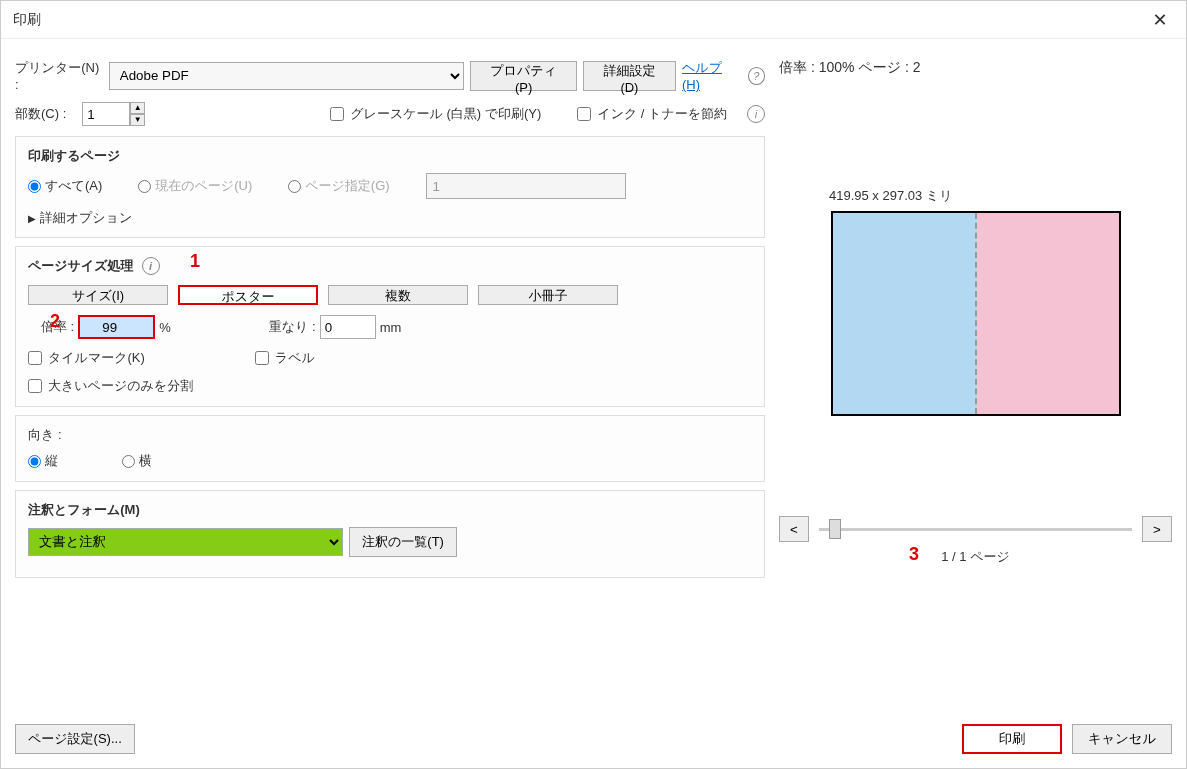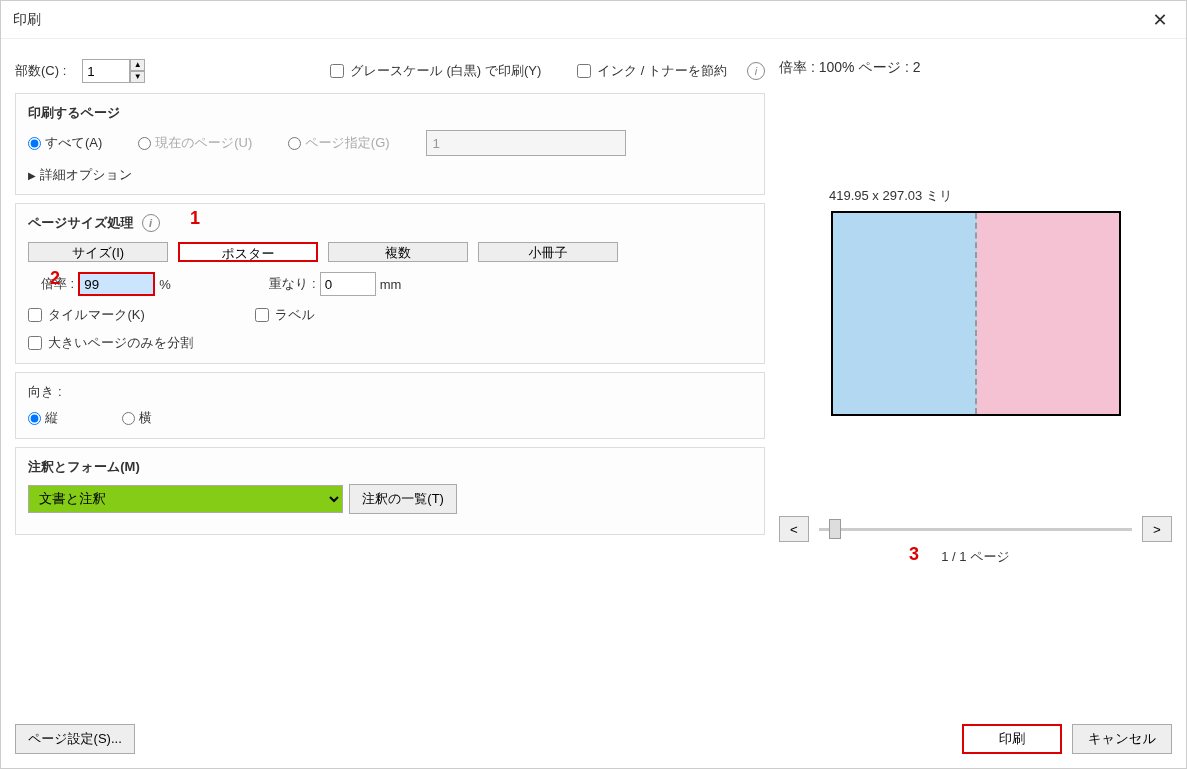--- a/index.html
+++ b/index.html
@@ -27,21 +27,21 @@
 .radio { display: inline-flex; align-items: center; gap: 4px; margin-right: 30px; cursor: pointer; }
 .radio input { margin: 0; }
 .disabled { color: #aaa; }
 .page-input { width: 200px; height: 26px; border: 1px solid #aaa; padding: 0 6px; background: #f5f5f5; color: #999; }
 .expand { cursor: pointer; display: flex; align-items: center; gap: 4px; margin-top: 8px; }
 .triangle { font-size: 10px; }
 .size-btns { display: flex; gap: 10px; margin: 10px 0; position: relative; }
 .size-btn { width: 140px; height: 20px; border: 1px solid #aaa; background: #eee; cursor: pointer; font-size: 13px; }
 .size-btn.selected { border: 2px solid #d00; background: #fff; }
 .red-num { color: #d00; font-weight: bold; font-size: 18px; position: absolute; }
-.scale-input { width: 77px; height: 24px; border: 2px solid #d00; padding: 0 4px; background: #cce5ff; }
+.scale-input { width: 77px; height: 24px; border: 2px solid #d00; padding: 0 22px; background: #cce5ff; }
 .small-input { width: 56px; height: 24px; border: 1px solid #aaa; padding: 0 4px; }
 .comments-select { width: 315px; height: 28px; border: 1px solid #aaa; background: #84cc16; padding: 0 6px; }
 .preview-label { font-size: 14px; margin-bottom: 30px; }
 .preview-dim { font-size: 13px; margin-bottom: 6px; margin-left: 50px; }
 .preview-box { width: 290px; height: 205px; border: 2px solid #000; margin: 0 auto; display: flex; }
 .preview-left { flex: 1; background: #b3d9f2; border-right: 2px dashed #999; }
 .preview-right { flex: 1; background: #f5c2d4; }
 .pager { display: flex; align-items: center; gap: 10px; margin-top: 100px; }
 .pager-btn { width: 30px; height: 26px; border: 1px solid #aaa; background: #eee; cursor: pointer; }
 .slider-wrap { flex: 1; height: 20px; position: relative; display: flex; align-items: center; }
@@ -57,20 +57,30 @@
 
 <div class="window">
   <div class="titlebar">
     <span class="title">印刷</span>
     <div class="close-btn">✕</div>
   </div>
 
   <div class="content">
     <div class="left">
 
+      <div class="row">
+        <span class="label">プリンター(N) :</span>
+        <select class="printer">
+          <option>Adobe PDF</option>
+        </select>
+        <button class="btn">プロパティ(P)</button>
+        <button class="btn">詳細設定(D)</button>
+        <span class="help-link">ヘルプ(H)</span>
+        <span class="info-icon">?</span>
+      </div>
 
       <div class="row" style="gap:16px;">
         <span class="label">部数(C) :</span>
         <span style="display:flex;align-items:center;">
           <input class="num-input" value="1" style="">
           <span class="spinner">
             <button>▲</button>
             <button>▼</button>
           </span>
         </span>

